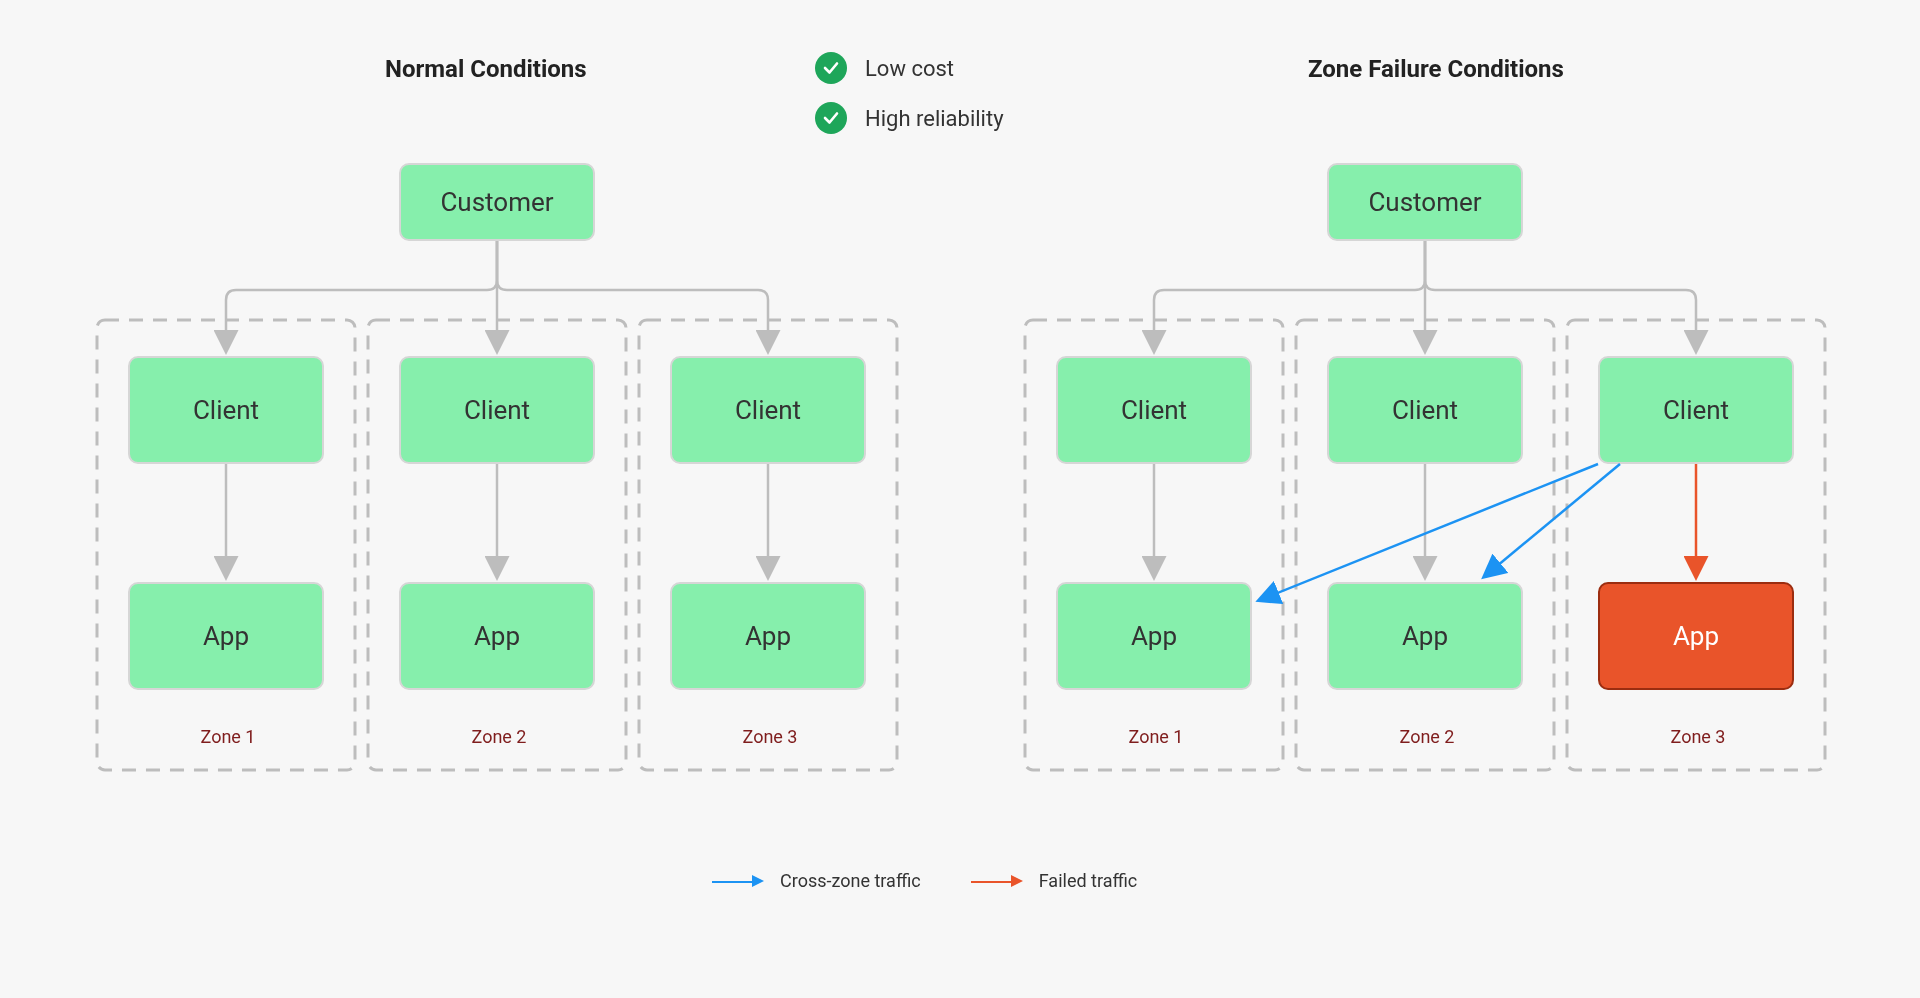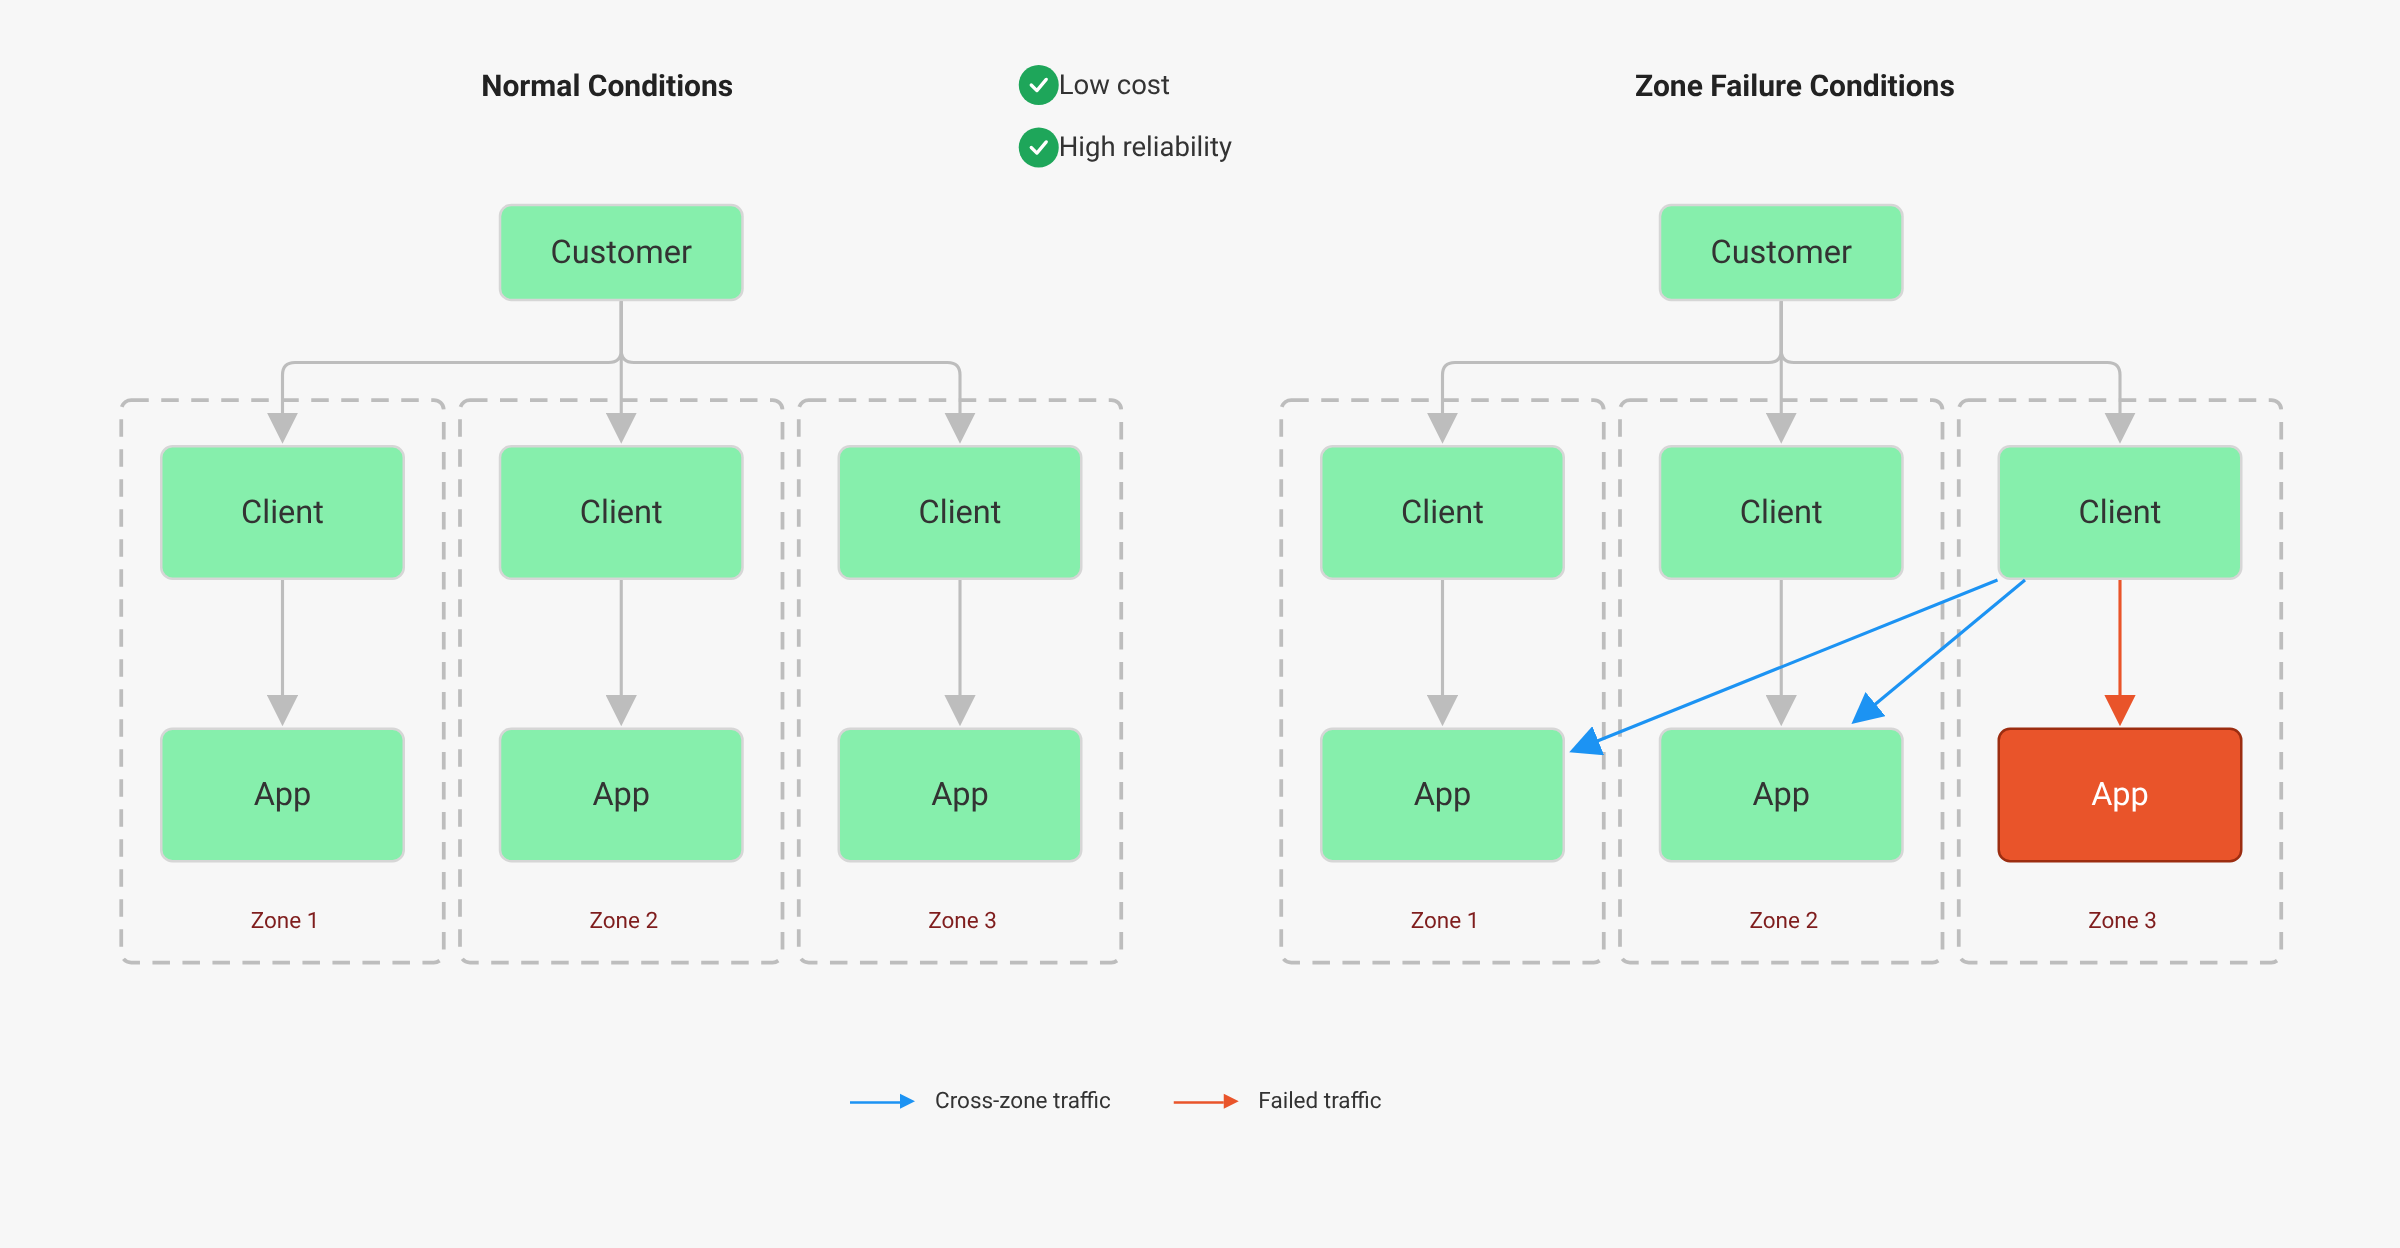--- a/index.html
+++ b/index.html
@@ -27,20 +27,21 @@
     position: absolute;
     left: 815px;
     top: 52px;
     display: flex;
     flex-direction: column;
     gap: 18px;
   }
   .attr {
     display: flex;
     align-items: center;
+    gap: 18px;
     font-size: 22px;
     color: #333;
   }
   .check-icon {
     width: 32px;
     height: 32px;
     border-radius: 50%;
     background: #1ea65a;
     display: flex;
     align-items: center;
@@ -188,21 +189,21 @@
   <div class="zone-label" style="left:1397px; top:726px; width:60px;">Zone 2</div>
 
   <div class="node-box" style="left:1598px; top:356px; width:196px; height:108px;">
     <span>Client</span>
   </div>
   <div class="node-box failed" style="left:1598px; top:582px; width:196px; height:108px;">
     <span>App</span>
   </div>
   <div class="zone-label" style="left:1668px; top:726px; width:60px;">Zone 3</div>
 
-  <div class="legend" style="left:680px; top:870px;align-items:flex-end;">
+  <div class="legend" style="left:712px; top:870px;align-items:flex-end;">
     <div class="legend-item">
       <span class="legend-arrow" style="color:#1C93F3;">
         <span class="line"></span>
           <span class="head"></span>
       </span>
       <span>Cross-zone traffic</span>
     </div>
     <div class="legend-item">
       <span class="legend-arrow" style="color:#E9542A;">
         <span class="line"></span>

